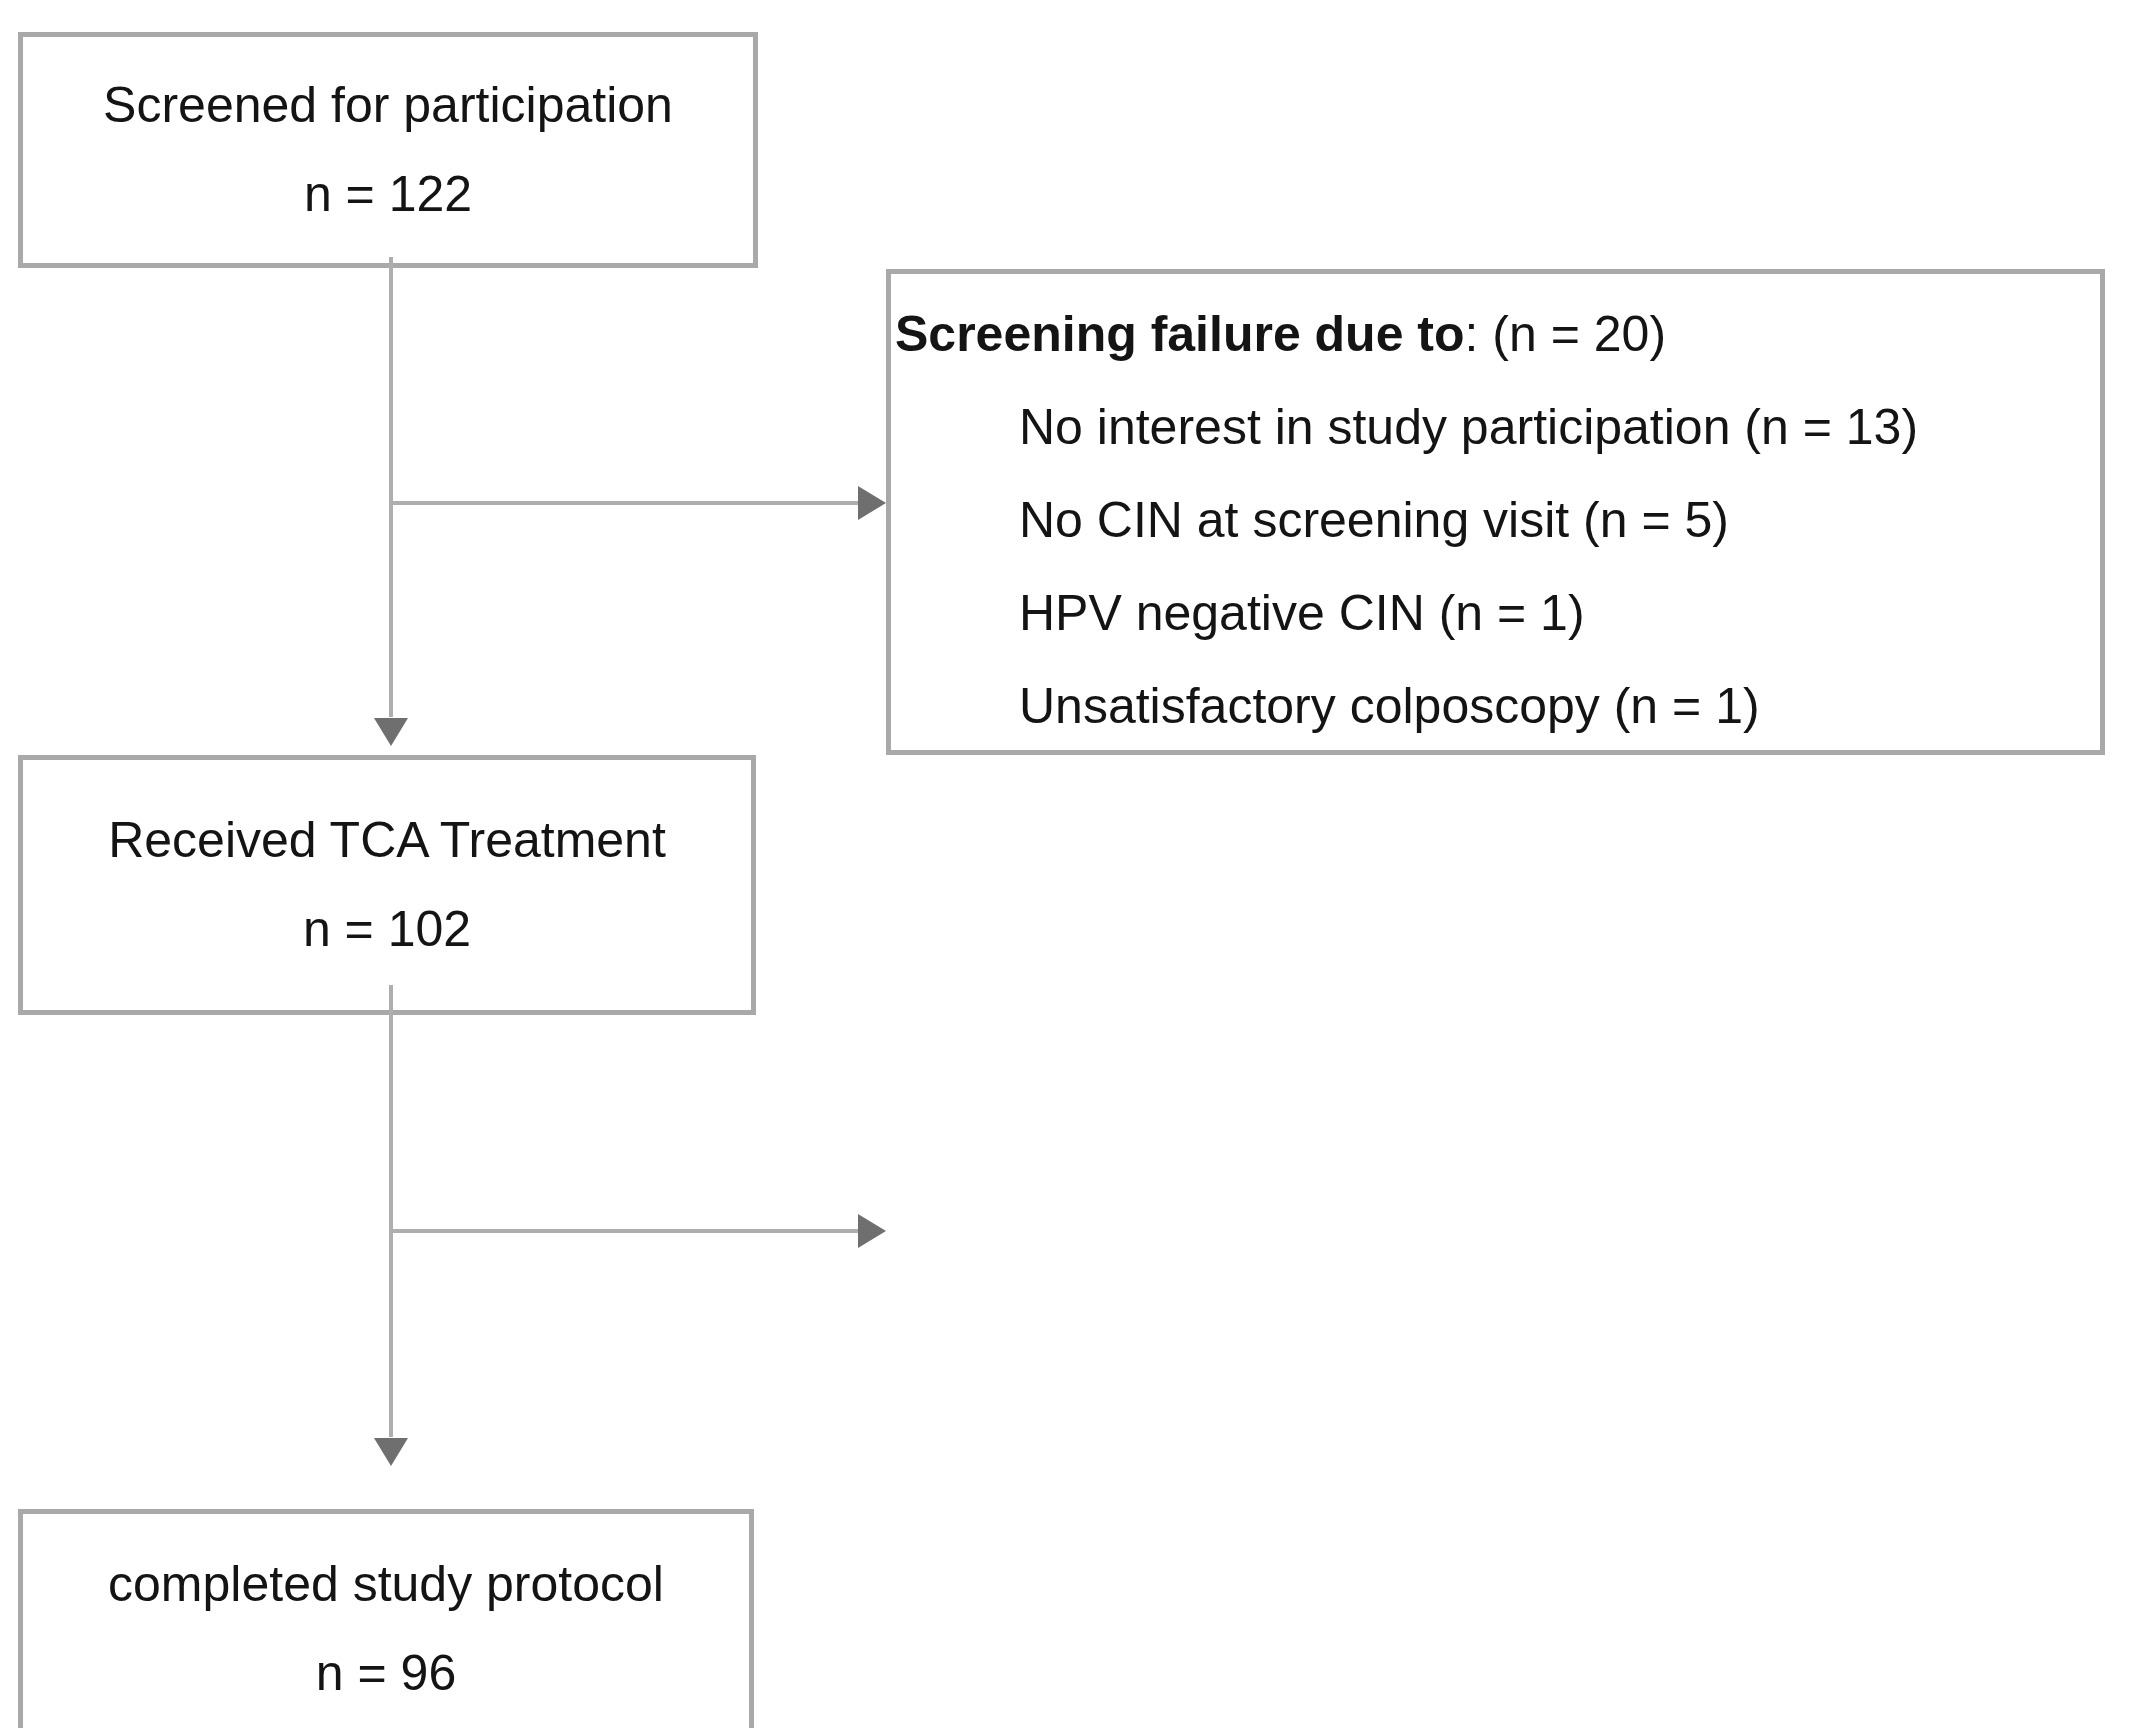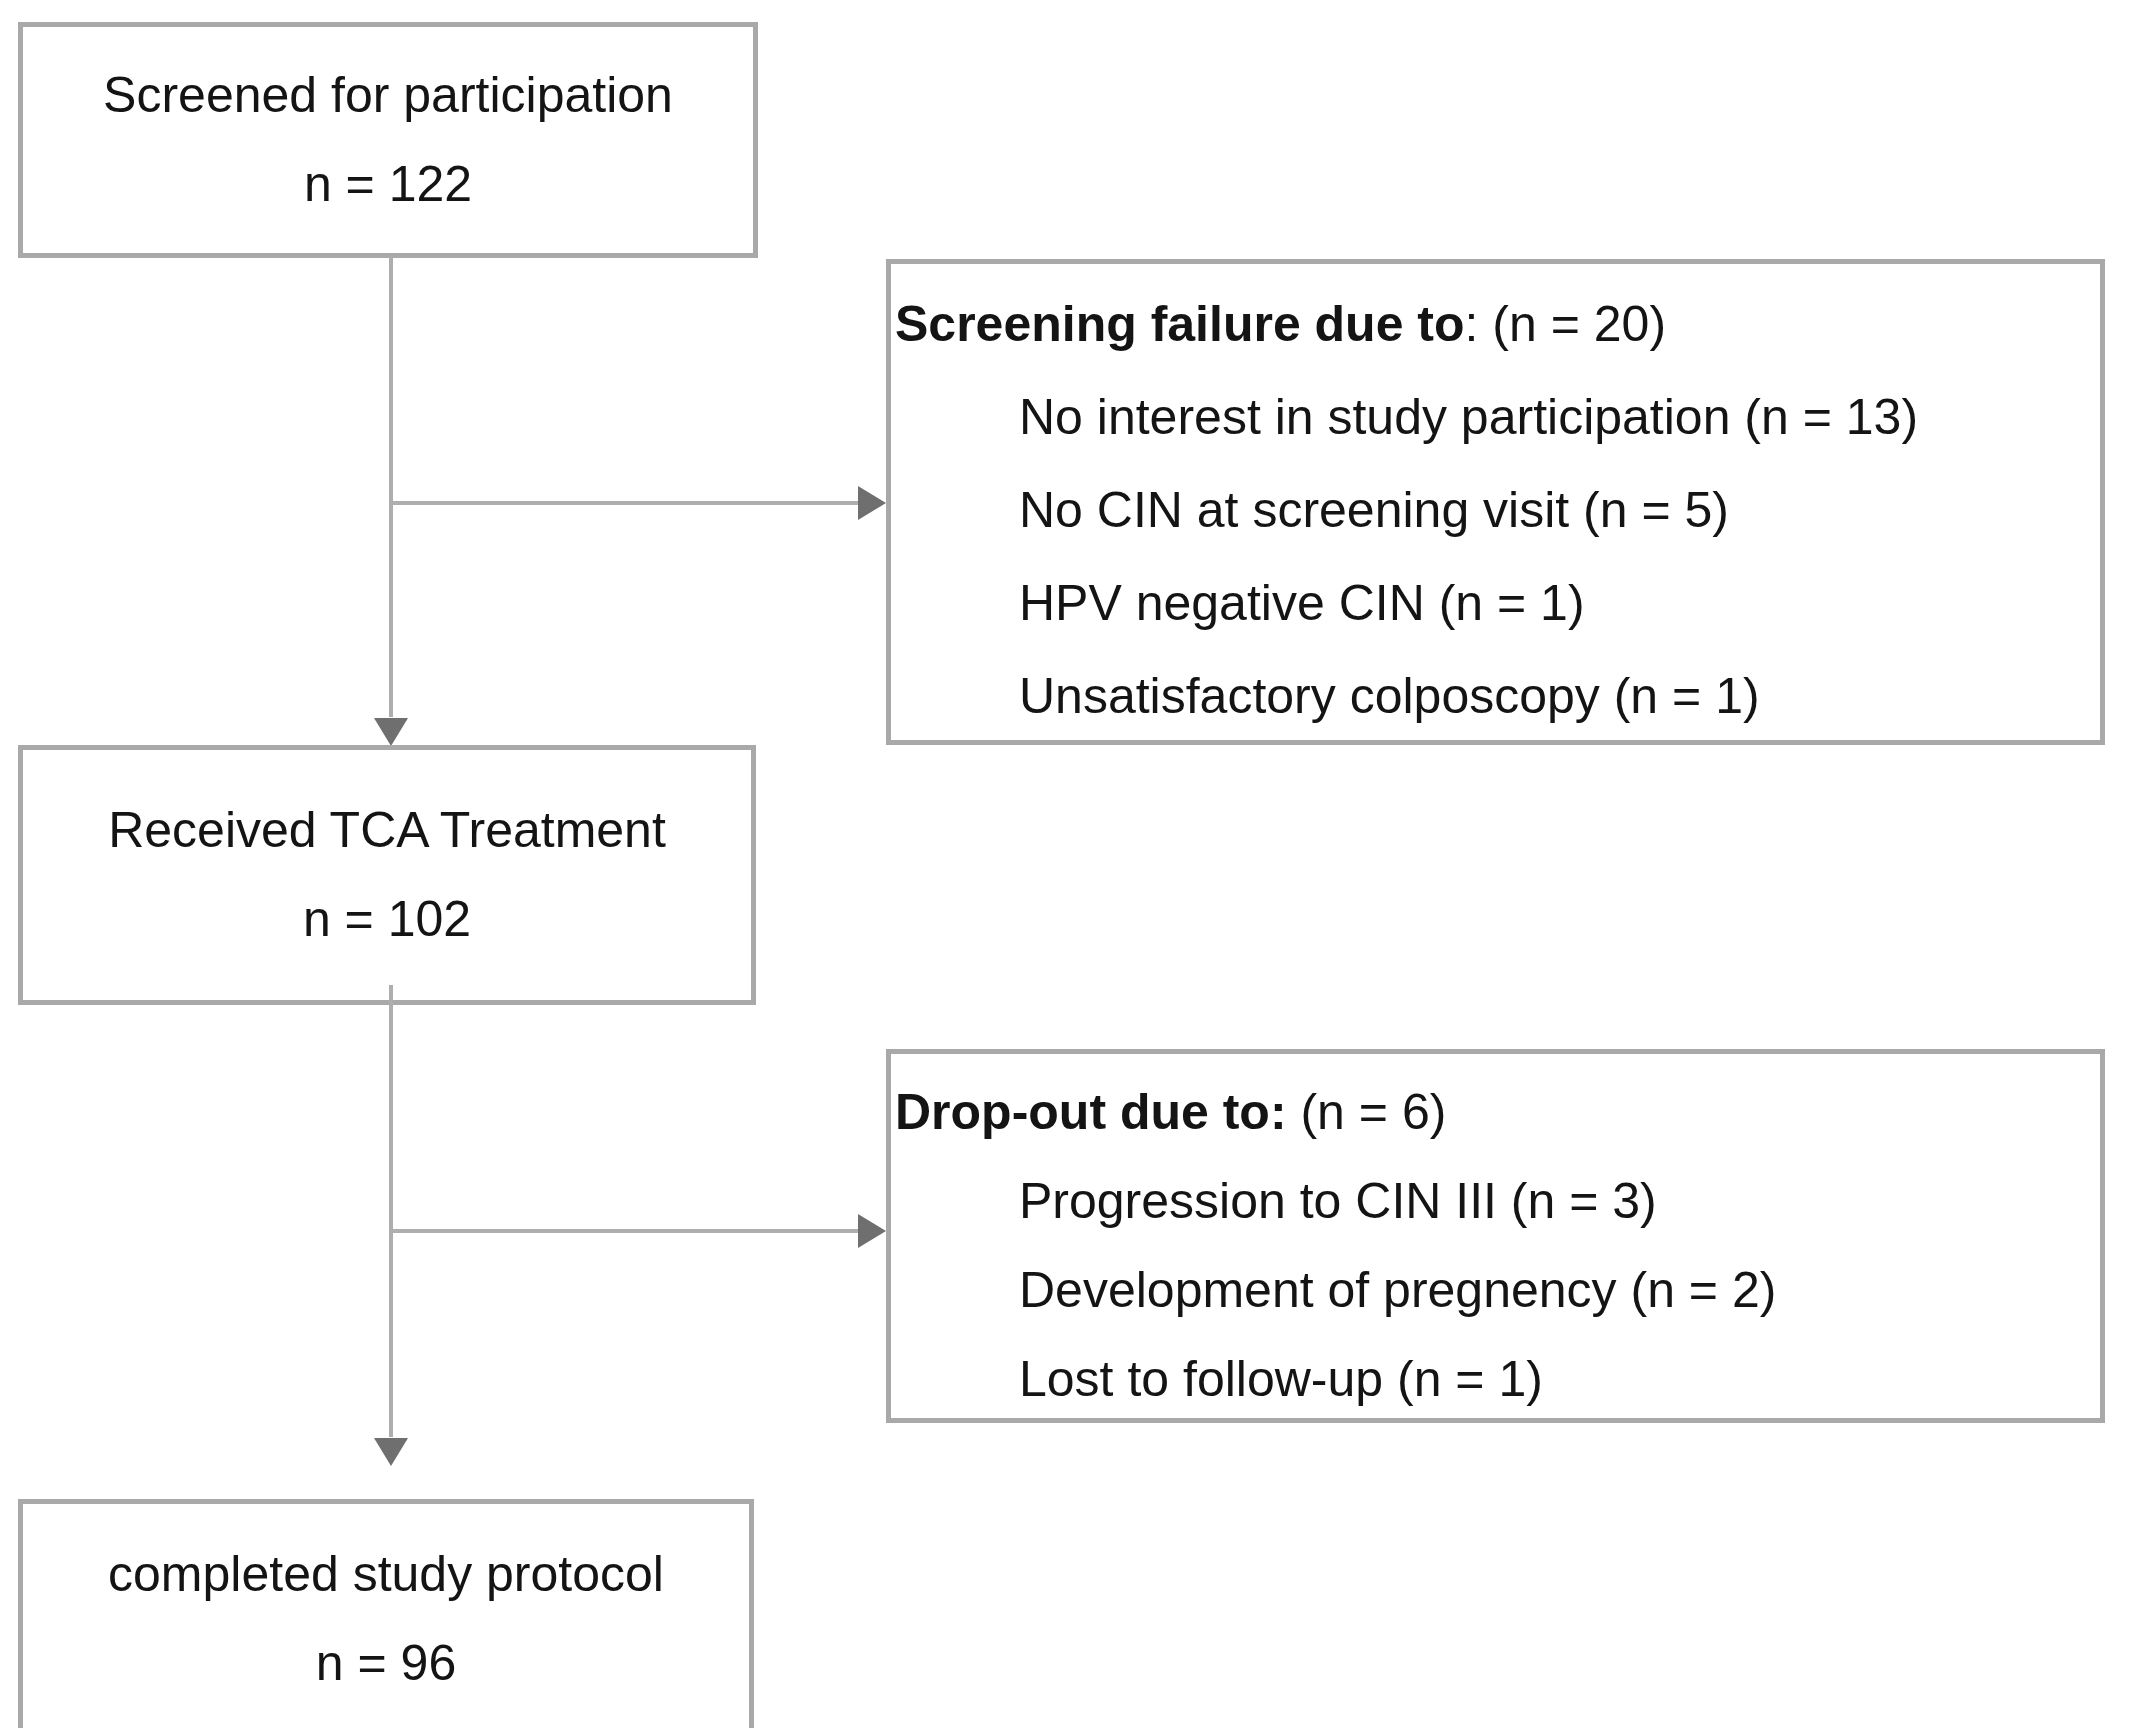--- a/index.html
+++ b/index.html
@@ -21,20 +21,21 @@
     position: relative;
     width: 2131px;
     height: 1729px;
     overflow: hidden;
   }
   .box {
     position: absolute;
     box-sizing: border-box;
     background: #ffffff;
     border: 5px solid var(--box-border);
+    margin-top: 10px;
   }
   .center-box {
     display: flex;
     flex-direction: column;
     align-items: center;
     justify-content: center;
     text-align: center;
     font-size: 50px;
     line-height: 89px;
   }
@@ -114,26 +115,20 @@
   <div class="box center-box" id="box-treated">
     <div>Received TCA Treatment</div>
     <div>n = 102</div>
   </div>
 
   <div class="connector" id="v-line-2"></div>
   <div class="arrowhead-down" id="v-arrow-2"></div>
   <div class="connector" id="h-line-2"></div>
   <div class="arrowhead-right" id="h-arrow-2"></div>
 
-  <div class="box reason-box" id="box-dropout">
-    <div class="reason-title"><span class="bold">Drop-out due to:</span><span> (n = 6)</span></div>
-    <div class="reason-item">Progression to CIN III (n = 3)</div>
-    <div class="reason-item">Development of pregnency (n = 2)</div>
-    <div class="reason-item">Lost to follow-up (n = 1)</div>
-  </div>
 
   <div class="box center-box" id="box-completed">
     <div>completed study protocol</div>
     <div>n = 96</div>
   </div>
 
 </div>
 
 
 </body></html>

